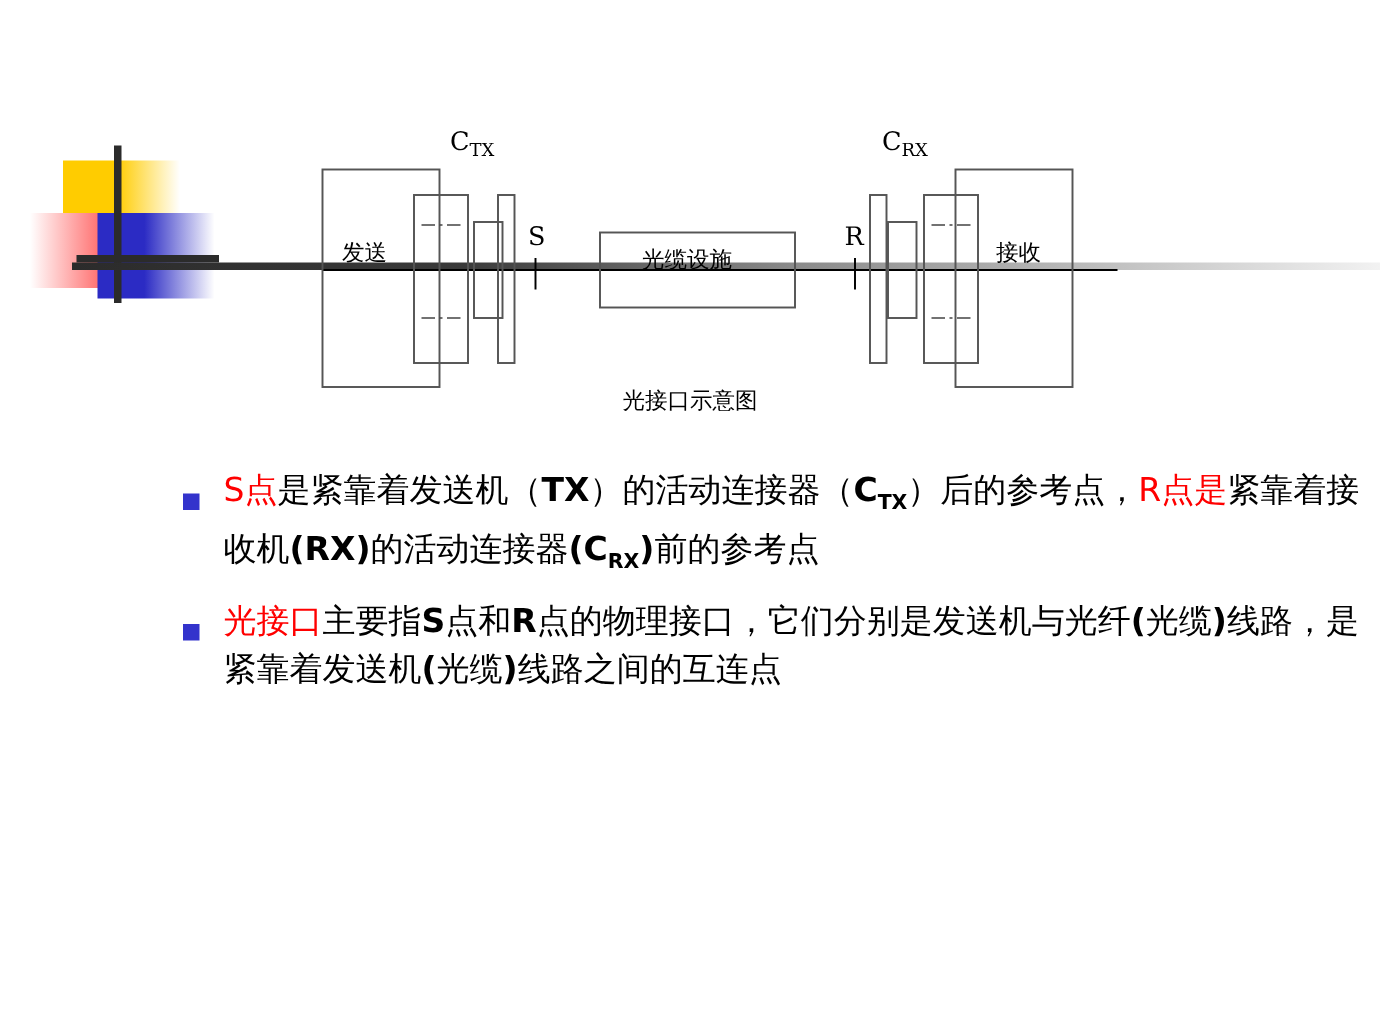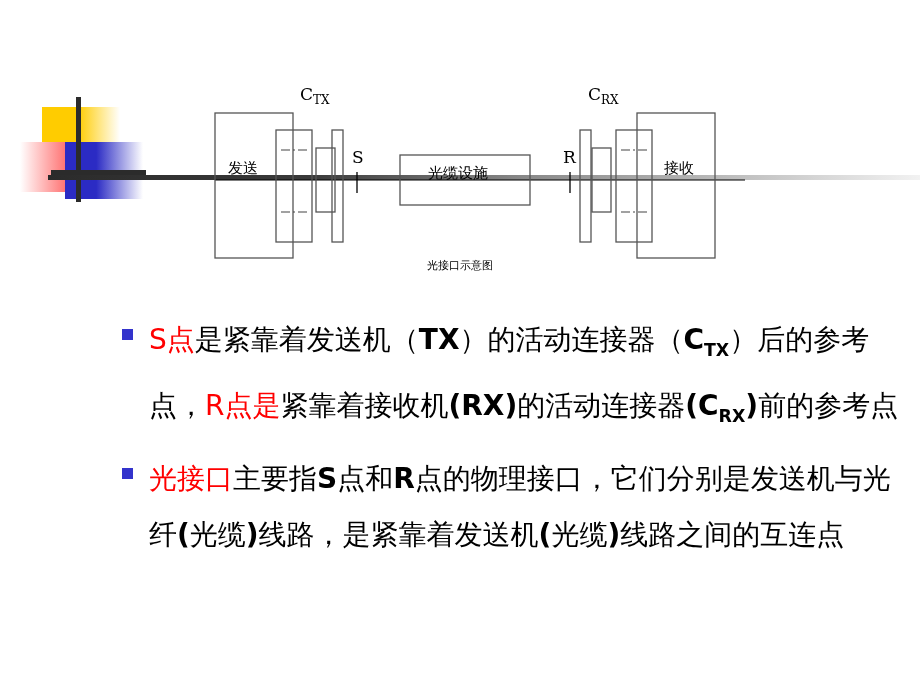--- a/index.html
+++ b/index.html
@@ -74,21 +74,21 @@
   }
   .diagram svg { display: block; }
 
   .caption {
     position: absolute;
     left: 0;
     top: 258px;
     width: 920px;
     text-align: center;
     font-family: "DejaVu Sans", sans-serif;
-    font-size: 11px;
+    font-size: 15px;
     color: #000000;
   }
 
   
   .body-text {
     position: absolute;
     left: 122px;
     top: 312px;
     width: 790px;
   }
@@ -101,22 +101,22 @@
     flex: 0 0 auto;
     width: 11px;
     height: 11px;
     background: #3333CC;
     margin-top: 17px;
     margin-right: 16px;
   }
   .bullet-text {
     flex: 1 1 auto;
     font-family: "DejaVu Sans", sans-serif;
-    font-size: 28px;
-    line-height: 56px;
+    font-size: 22px;
+    line-height: 32px;
     color: #000000;
     letter-spacing: 0px;
   }
   .hl { color: #FF0000; }
   .lat { font-family: "DejaVu Sans", sans-serif; font-weight: bold; }
   sub { font-size: 0.62em; font-weight: bold; }
 </style>
 </head>
 <body>
 

